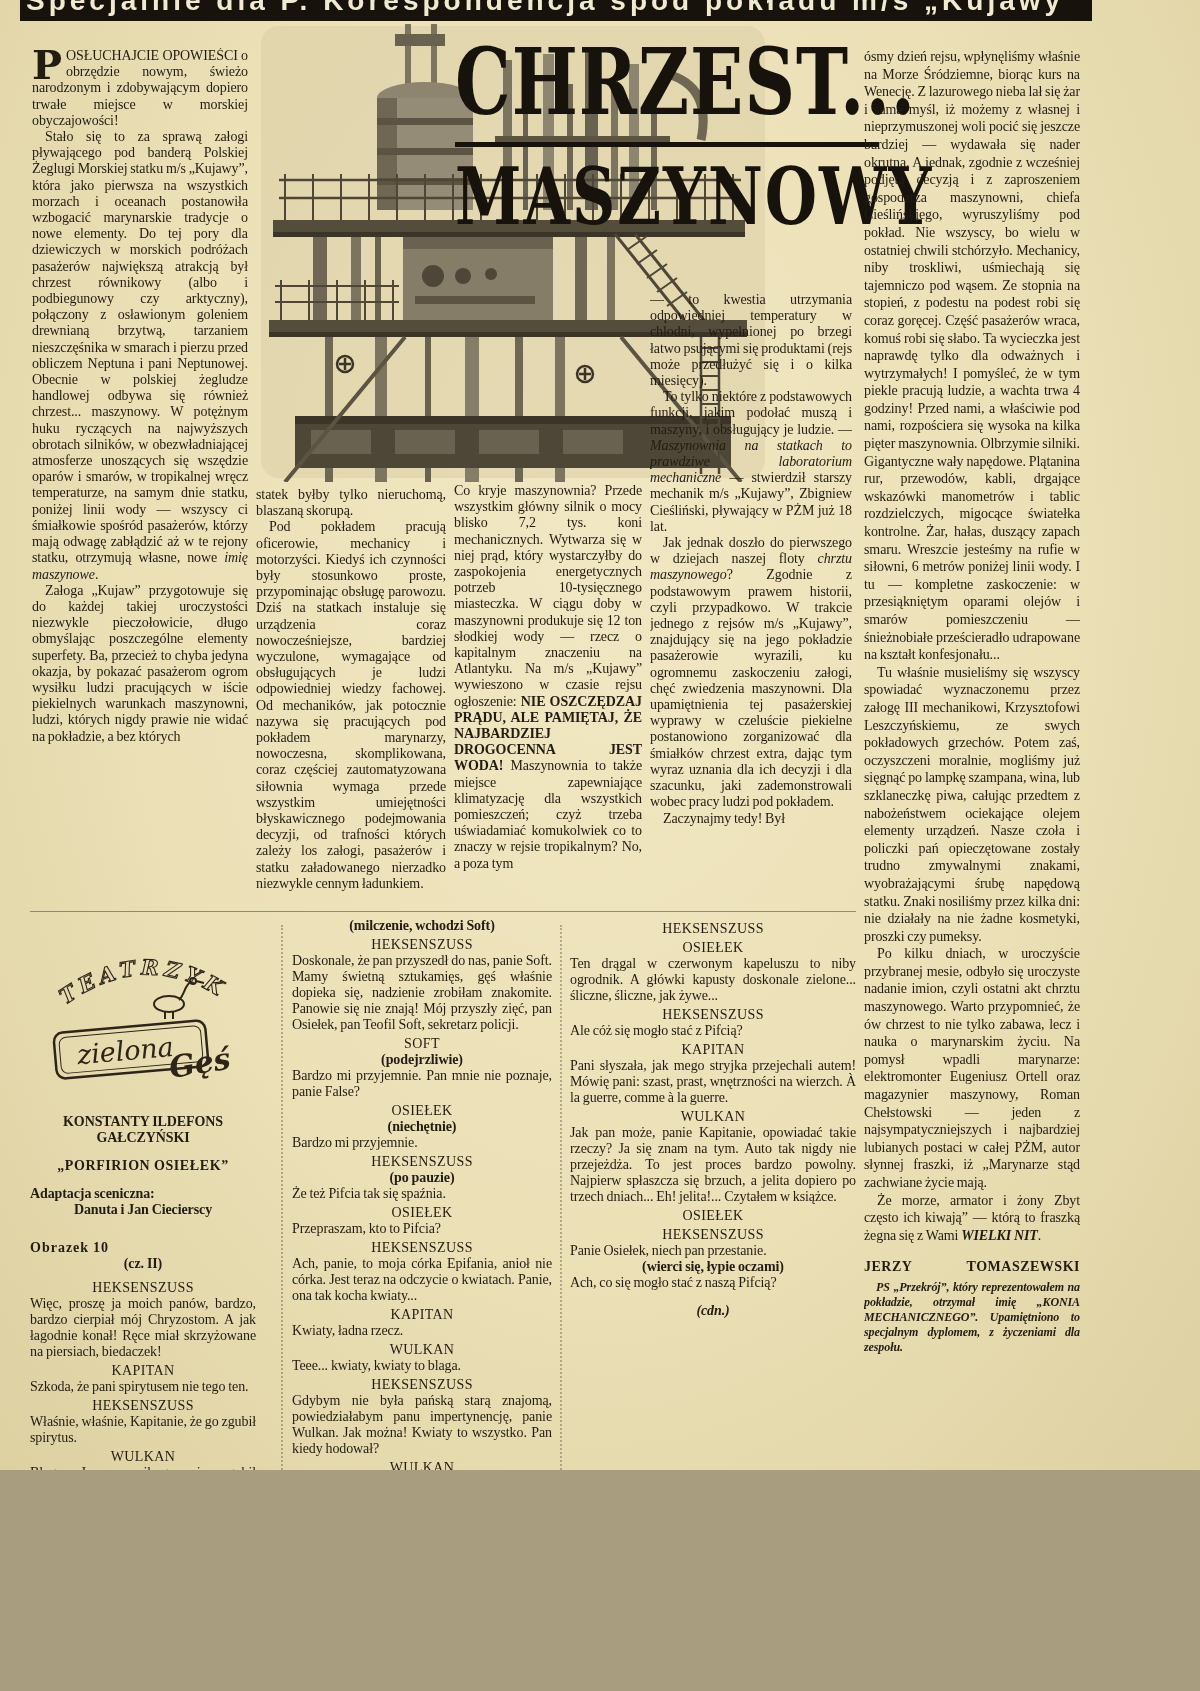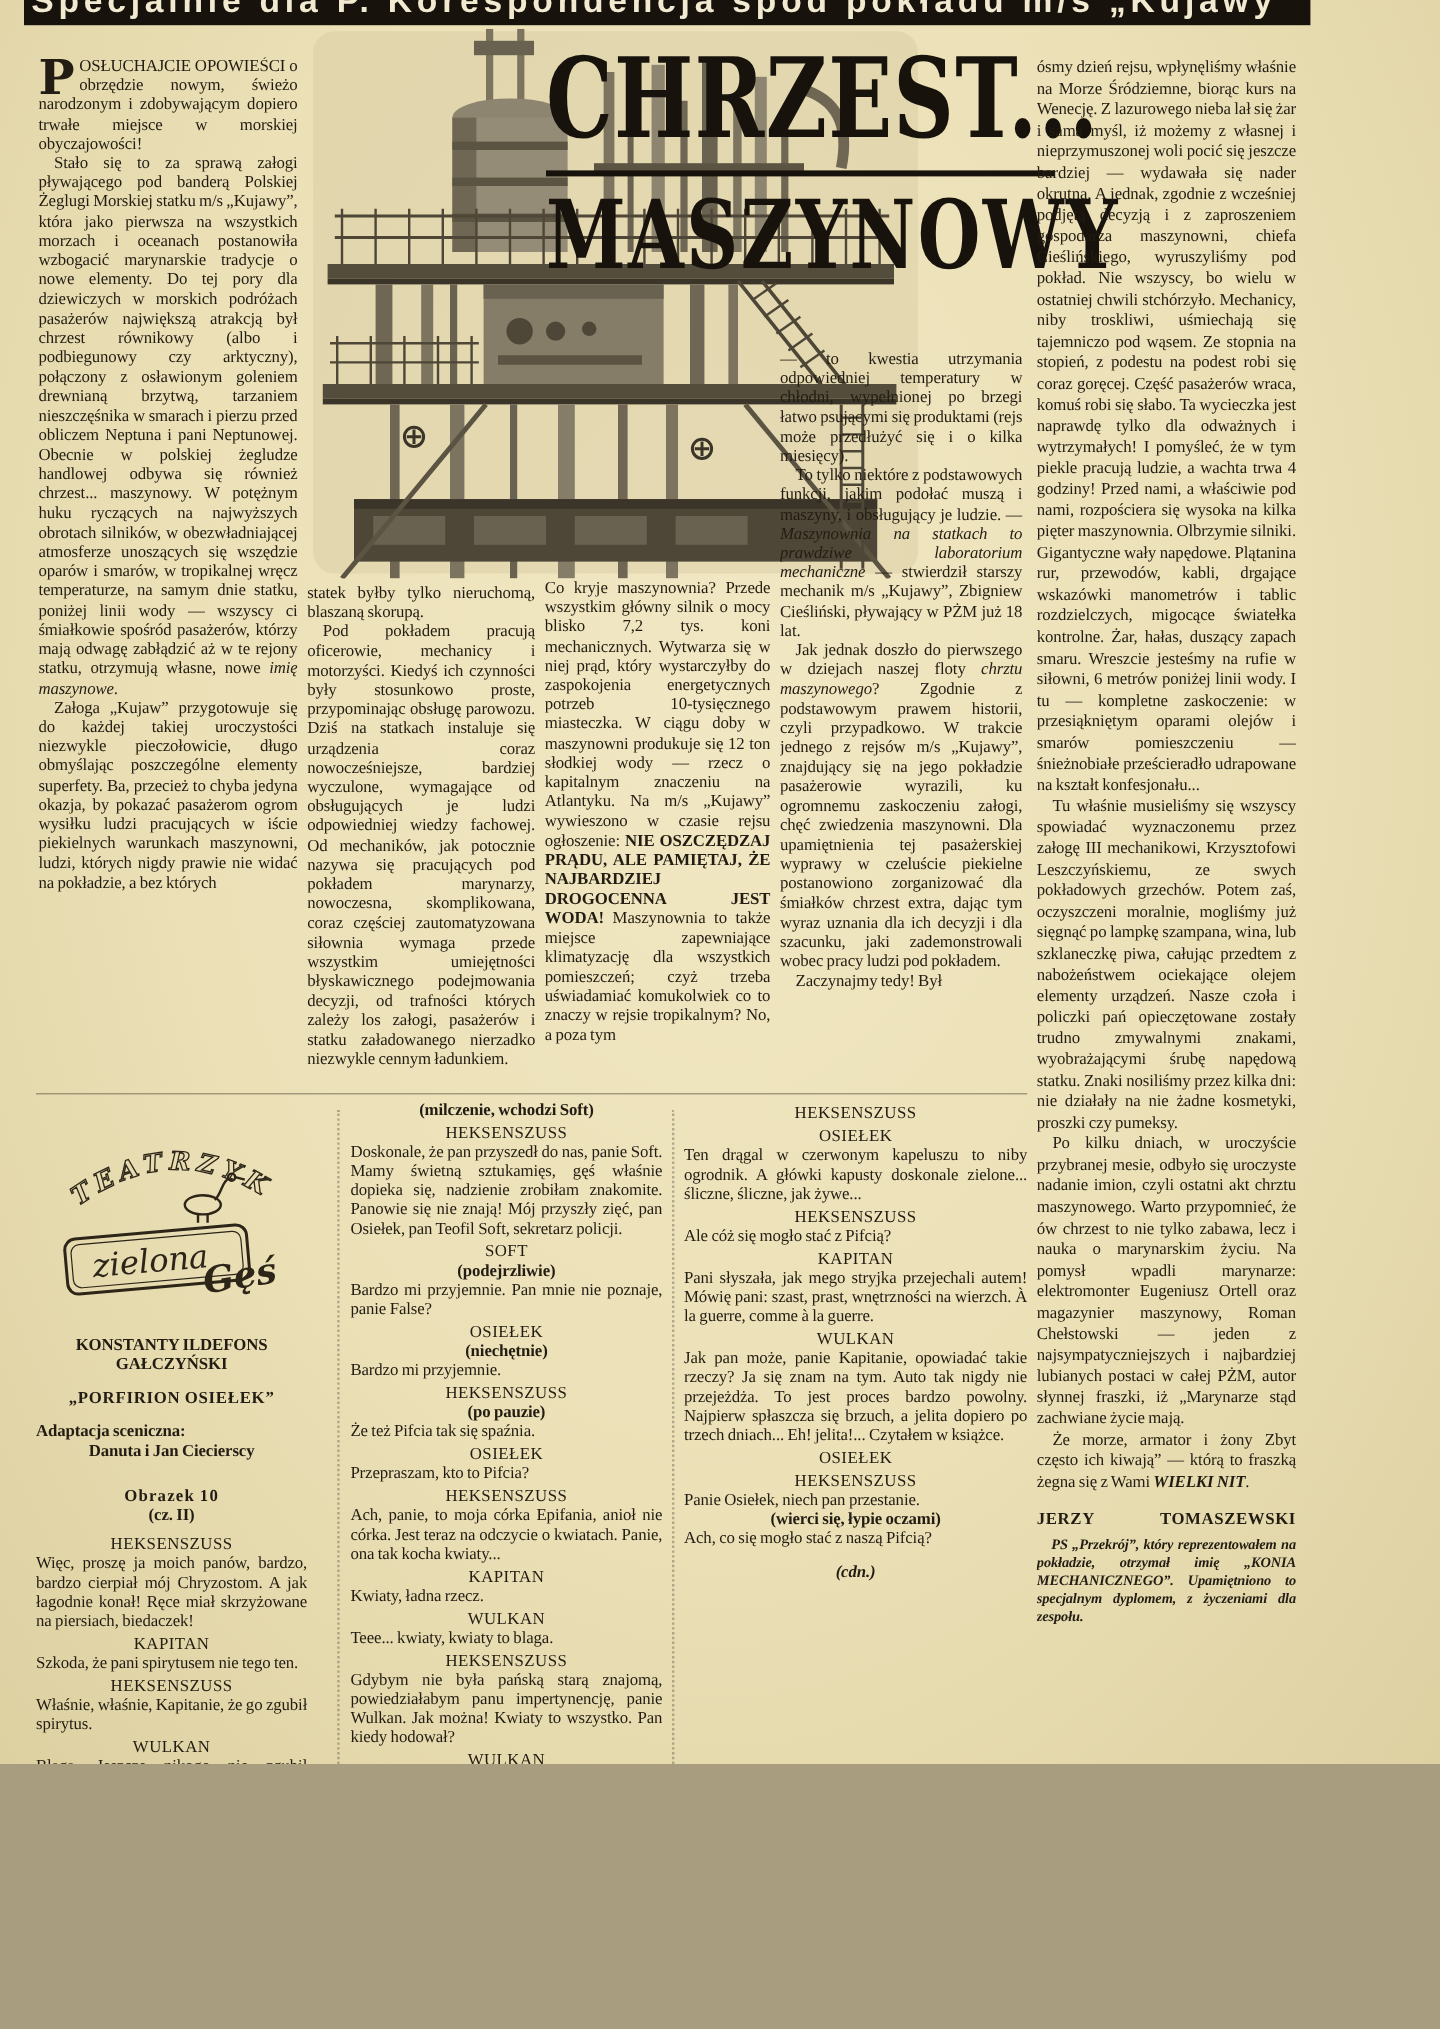--- a/index.html
+++ b/index.html
@@ -38,21 +38,21 @@
   .li-ps { font-weight:bold; font-style:italic; font-size:12px; line-height:15px; margin-top:4px; text-indent:12px; }
 
   
   .theatre-rule { position:absolute; left:30px; top:911px; width:826px; height:1px; background:#57503f; opacity:.6; }
   .vdots { position:absolute; width:0; border-left:2px dotted #6b6350; opacity:.45; }
   .theatre-col { position:absolute; text-align:justify; font-size:14px; line-height:16px;
     letter-spacing:-0.1px; word-spacing:-0.5px; overflow:hidden; hyphens:auto; }
   .li-speaker { text-align:center; font-weight:normal; margin-top:3px; letter-spacing:0.4px; }
   .li-stage { text-align:center; font-weight:bold; }
   .li-line { text-indent:0; }
-  .li-heading { text-align:center; font-weight:bold; margin:6px 0 0; letter-spacing:1px; }
+  .li-heading { text-align:left; font-weight:bold; margin:6px 0 0; letter-spacing:1px; }
   .li-heading2 { text-align:center; font-weight:bold; margin-bottom:8px; }
   .li-end { text-align:center; font-weight:bold; font-style:italic; margin-top:12px; }
   .li-credit { text-align:center; font-weight:bold; }
   .li-credit-title { text-align:center; font-weight:bold; letter-spacing:0.6px; margin:12px 0; }
   .li-credit-sub { text-align:left; font-weight:bold; margin-top:12px; }
   .credits { margin-top:26px; }
   .left-script { margin-top:22px; }
   .logo-svg { display:block; margin:0 auto; }
 
   .illu { position:absolute; left:255px; top:24px; width:516px; height:458px; }

